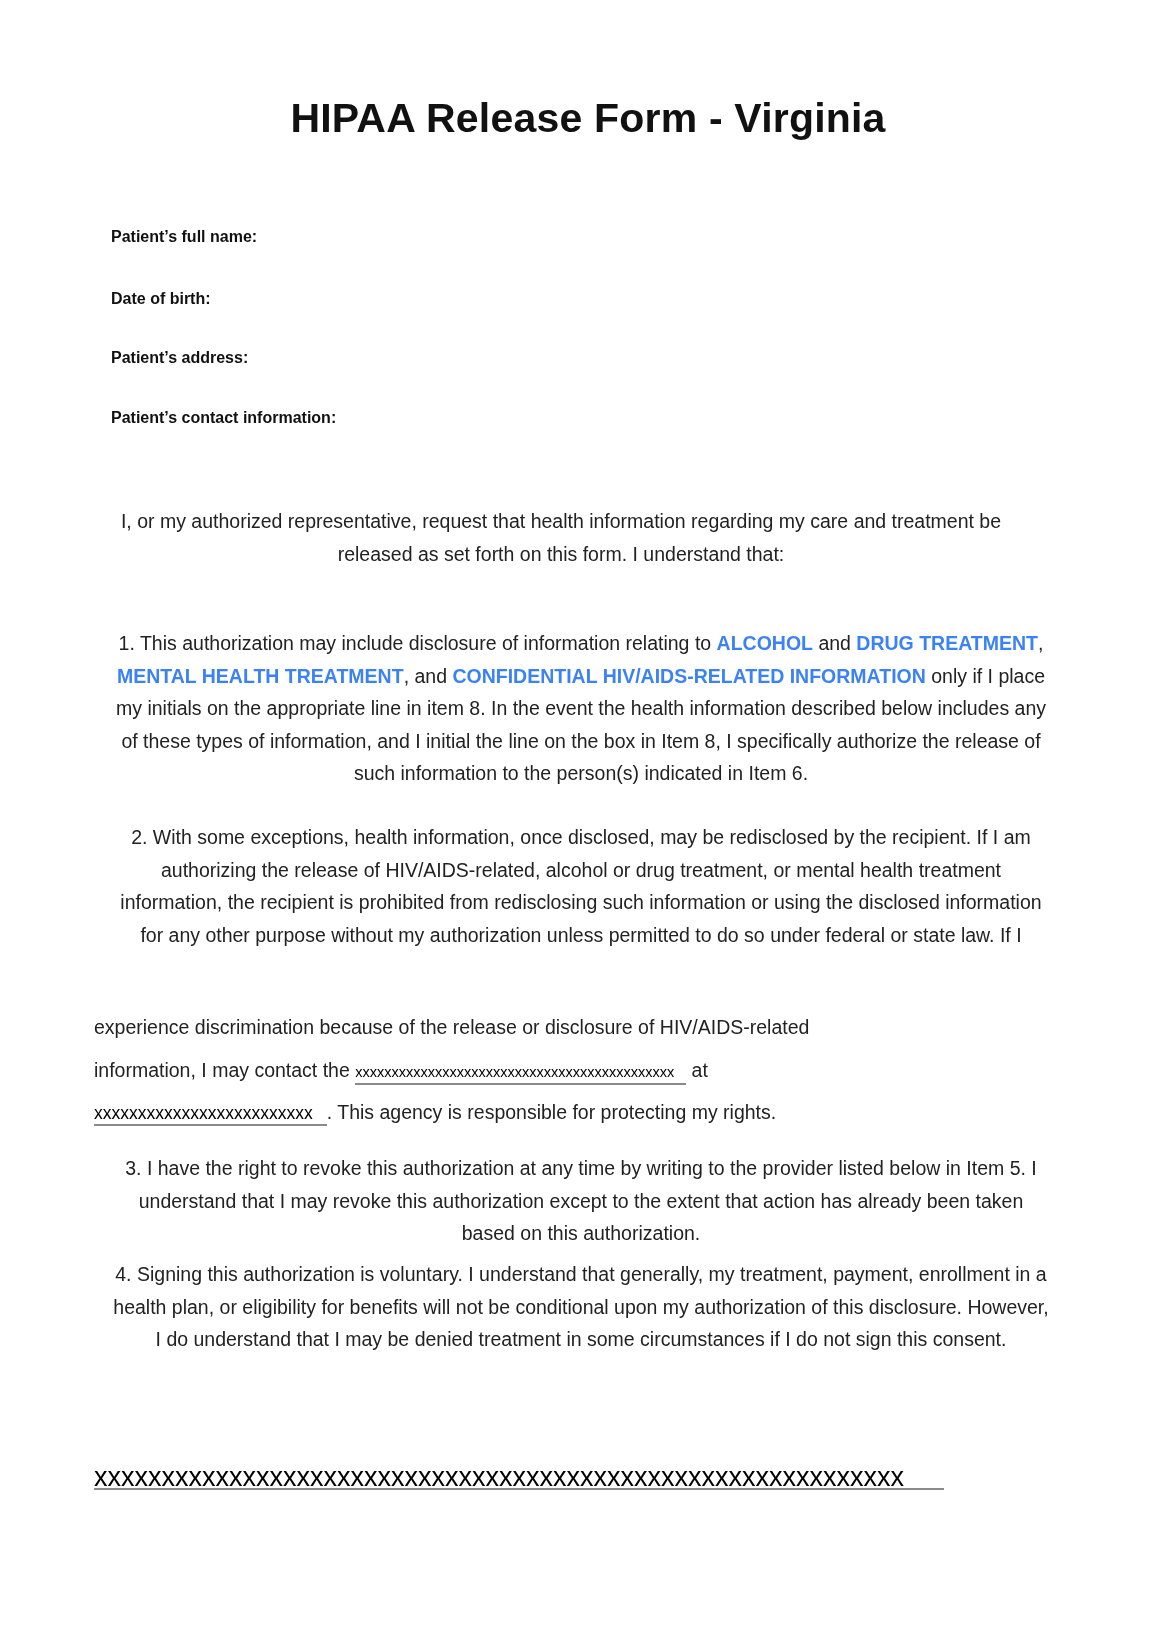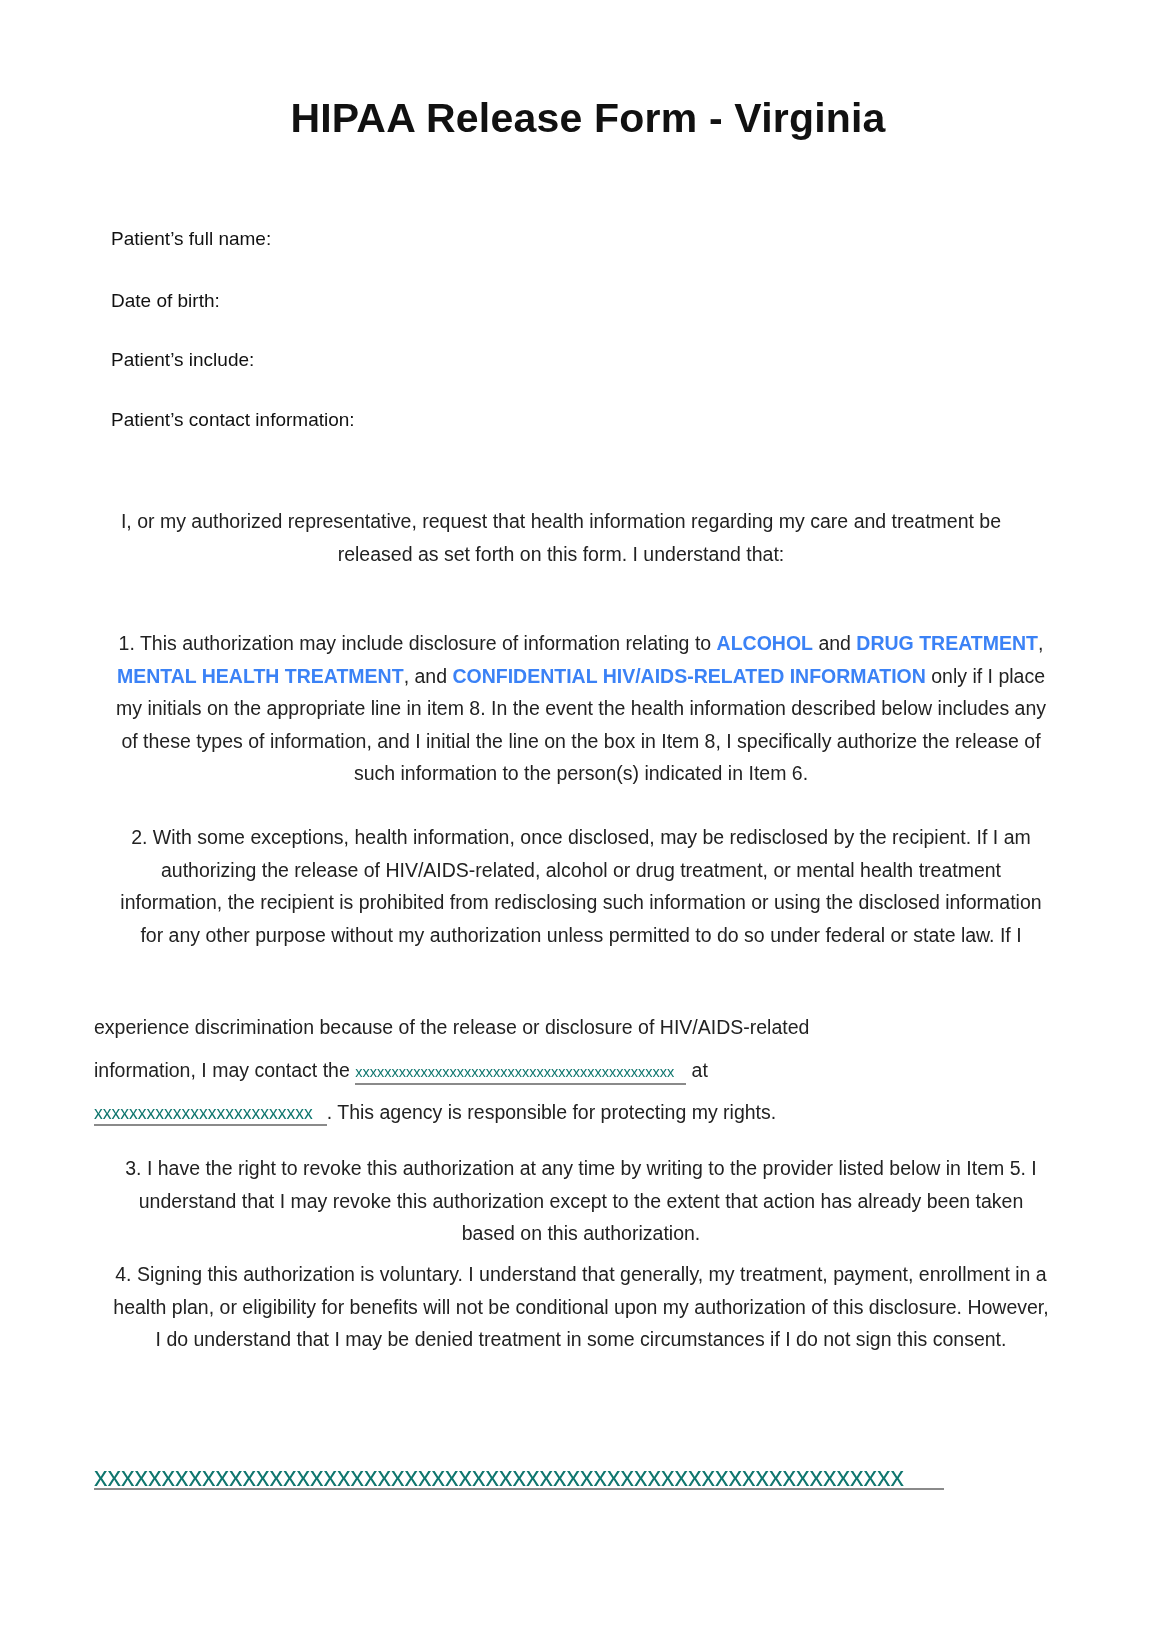--- a/index.html
+++ b/index.html
@@ -18,22 +18,22 @@
       top: 95px;
       text-align: center;
       font-size: 41px;
       font-weight: bold;
       letter-spacing: 0.2px;
       color: #111;
     }
     .field-label {
       position: absolute;
       left: 111px;
-      font-size: 19px;
-      font-weight: normal;
+      font-size: 16px;
+      font-weight: bold;
       color: #111;
     }
     .para {
       position: absolute;
       left: 111px;
       width: 940px;
       font-size: 19.5px;
       line-height: 32.5px;
       color: #222;
       text-align: center;
@@ -43,42 +43,42 @@
       position: absolute;
       left: 94px;
       font-size: 19.5px;
       color: #222;
       white-space: nowrap;
     }
     .blank {
       display: inline-block;
       border-bottom: 2px solid #8a8a8a;
       line-height: 22px;
-      color: #0f766e;
+      color: #000000;
       vertical-align: baseline;
       text-align: center;
     }
     .blank.small { font-size: 14.5px; letter-spacing: 0px; padding-right: 12px; }
     .blank.mid { font-size: 17.5px; padding-right: 14px; }
     .blank.big {
       font-size: 27px;
       padding-right: 40px;
       letter-spacing: 0px;
     }
   </style>
 </head>
 <body>
 
 <div class="page">
 
   <div class="title">HIPAA Release Form - Virginia</div>
 
   <div class="field-label" style="top:228px;">Patient’s full name:</div>
   <div class="field-label" style="top:290px;">Date of birth:</div>
-  <div class="field-label" style="top:349px;">Patient’s include:</div>
+  <div class="field-label" style="top:349px;">Patient’s address:</div>
   <div class="field-label" style="top:409px;">Patient’s contact information:</div>
 
   <div class="para" style="top:505px; width:900px;">I, or my authorized representative, request that health information regarding my care and treatment be released as set forth on this form.  I understand that:</div>
 
   <div class="para" style="top:627px;"><span>1. This authorization may include disclosure of information relating to </span><b>ALCOHOL</b><span> and </span><b>DRUG TREATMENT</b><span>, </span><b>MENTAL HEALTH TREATMENT</b><span>, and </span><b>CONFIDENTIAL  HIV/AIDS-RELATED INFORMATION</b><span> only if I place my initials on the appropriate line in item 8. In the event the health information described below includes any of these types of information, and I initial the line on the box in Item 8, I specifically authorize the release of such information to the person(s) indicated in Item 6.</span></div>
 
   <div class="para" style="top:821px;">2. With some exceptions, health information, once disclosed, may be redisclosed by the recipient. If I am authorizing the release of HIV/AIDS-related, alcohol or drug treatment, or mental health treatment information, the recipient is prohibited from redisclosing such information or using the disclosed information for any other purpose without my authorization unless permitted to do so under federal or state law. If I</div>
 
   <div class="line" style="top:1016px;">experience discrimination because of the release or disclosure of HIV/AIDS-related</div>
 

